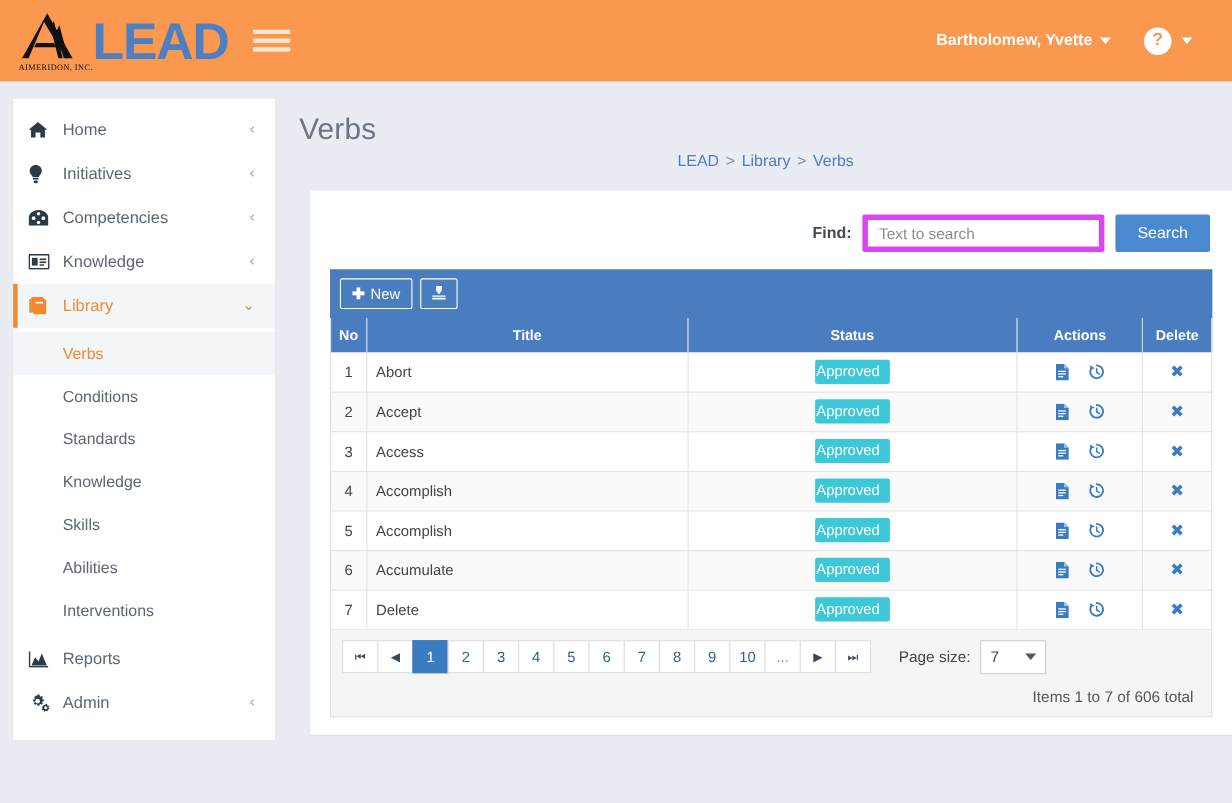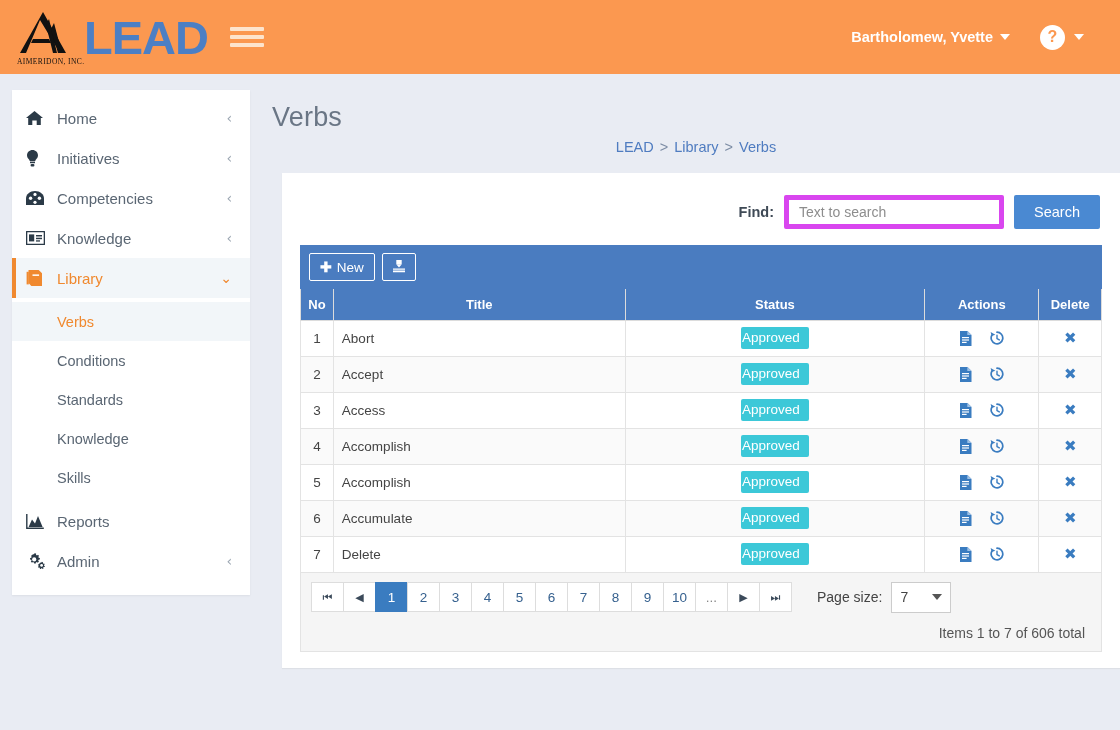--- a/index.html
+++ b/index.html
@@ -304,20 +304,26 @@
     <span>Conditions</span>
   </div>
   <div class="sub-item">
     <span>Standards</span>
   </div>
   <div class="sub-item">
     <span>Knowledge</span>
   </div>
   <div class="sub-item">
     <span>Skills</span>
+  </div>
+  <div class="sub-item">
+    <span>Abilities</span>
+  </div>
+  <div class="sub-item">
+    <span>Interventions</span>
   </div>
 
   <div class="nav-gap"></div>
 
   <div class="nav-item">
     <span class="nav-icon">
       <svg width="18" height="15" viewBox="0 0 18 15">
           <path d="M0.8 0v14.2h17" fill="none" stroke="currentColor" stroke-width="1.4"></path>
           <path d="M2.6 13L6 5.4l3 4L12 2l4.6 11z" fill="currentColor"></path>
         </svg>

